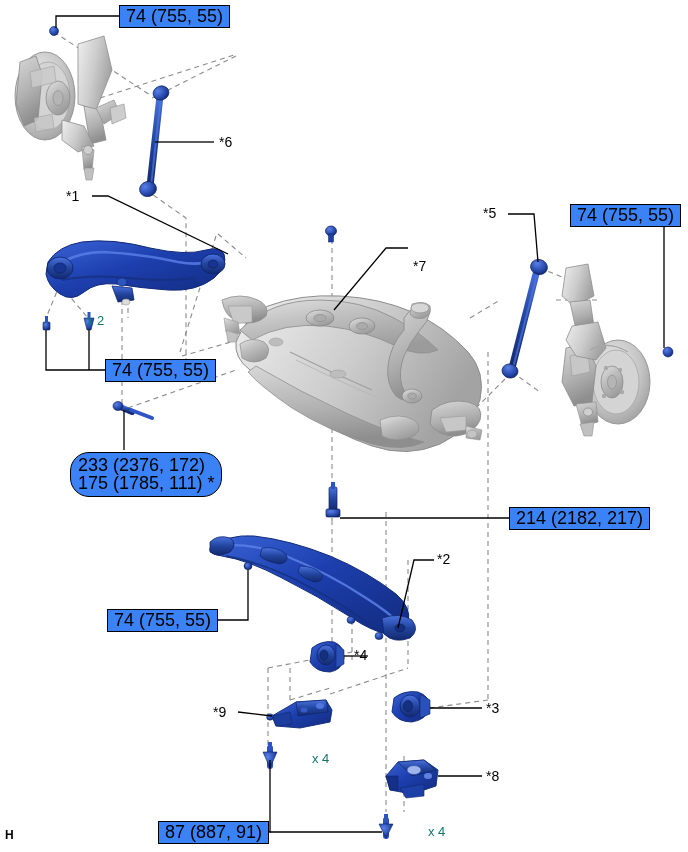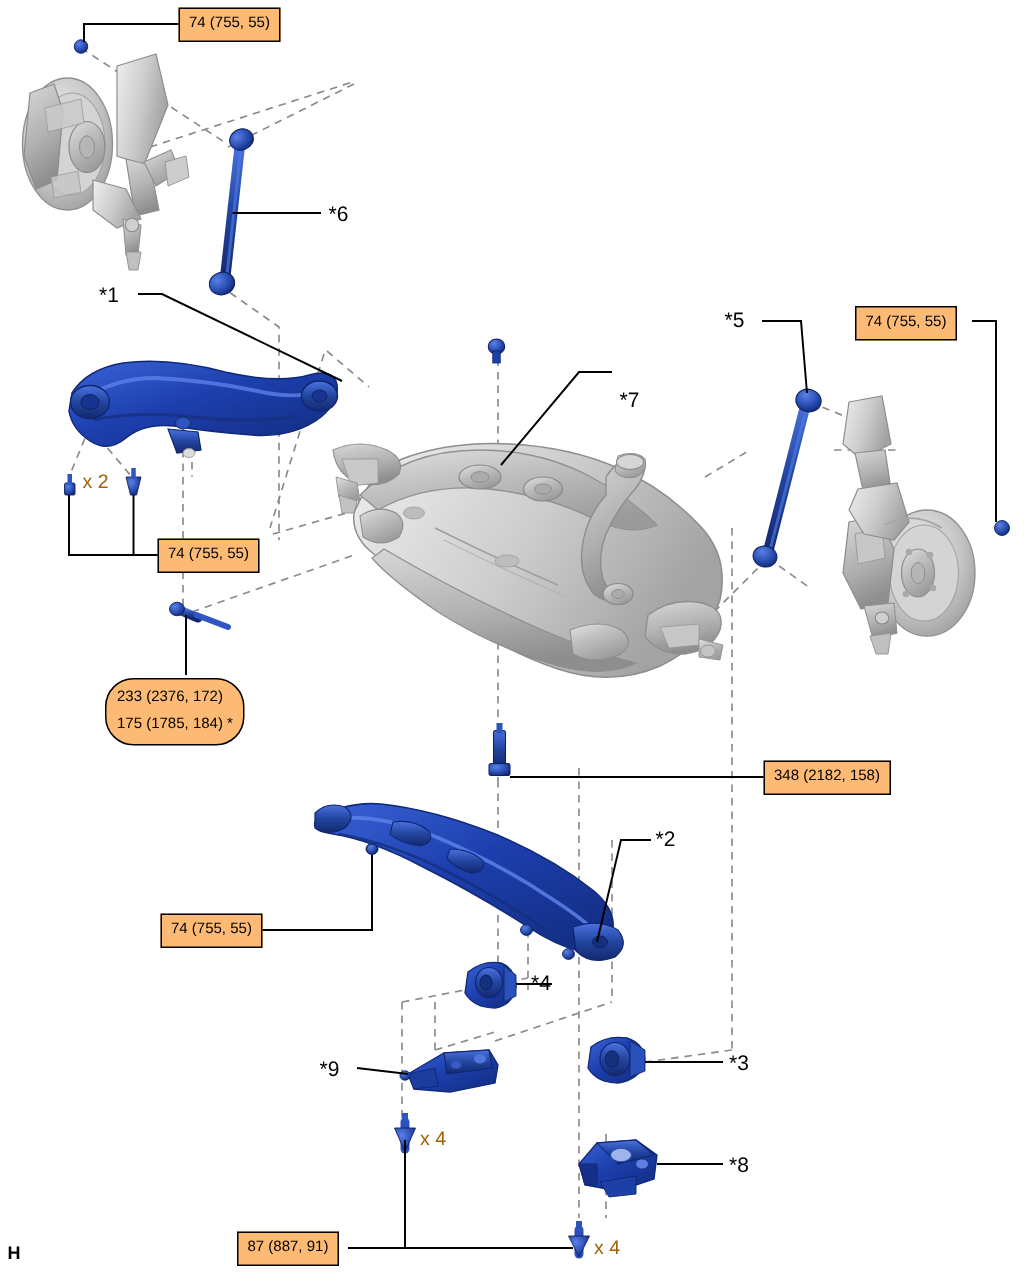--- a/index.html
+++ b/index.html
@@ -19,23 +19,23 @@
     position: absolute;
     left: 0;
     top: 0;
     width: 688px;
     height: 852px;
   }
   
   .spec-box {
     position: absolute;
     border: 1.4px solid #000;
-    background: #fdba74;
+    background: #3b82f6;
     padding: 2px 6px 3px 6px;
-    font-size: 10px;
+    font-size: 18px;
     line-height: 16px;
     color: #000;
     white-space: nowrap;
     box-sizing: border-box;
   }
   .spec-box.two-line {
     padding: 3px 7px 4px 7px;
     line-height: 18px;
   }
   .spec-line { display: block; }
@@ -44,22 +44,23 @@
     position: absolute;
     font-size: 14px;
     color: #000;
     white-space: nowrap;
     letter-spacing: 0px;
   }
   
   .qty {
     position: absolute;
     font-size: 13px;
-    color: #a16207;
+    color: #0f766e;
     white-space: nowrap;
+    margin-left: 32px;
   }
   
   .corner-mark {
     position: absolute;
     left: 5px;
     top: 828px;
     font-size: 12px;
     font-weight: bold;
     color: #000;
   }
@@ -424,25 +425,25 @@
   <div class="spec-box" style="left:570px; top:204px;">
     <span class="spec-line">74 (755, 55)</span>
   </div>
 
   <div class="spec-box" style="left:105px; top:359px;">
     <span class="spec-line">74 (755, 55)</span>
   </div>
 
   <div class="spec-box two-line" style="left:70px; top:452px;border-radius:19px;">
     <span class="spec-line">233 (2376, 172)</span>
-    <span class="spec-line">175 (1785, 184) *</span>
+    <span class="spec-line">175 (1785, 111) *</span>
   </div>
 
   <div class="spec-box" style="left:509px; top:507px;">
-    <span class="spec-line">348 (2182, 158)</span>
+    <span class="spec-line">214 (2182, 217)</span>
   </div>
 
   <div class="spec-box" style="left:107px; top:609px;">
     <span class="spec-line">74 (755, 55)</span>
   </div>
 
   <div class="spec-box" style="left:158px; top:821px;">
     <span class="spec-line">87 (887, 91)</span>
   </div>
 

